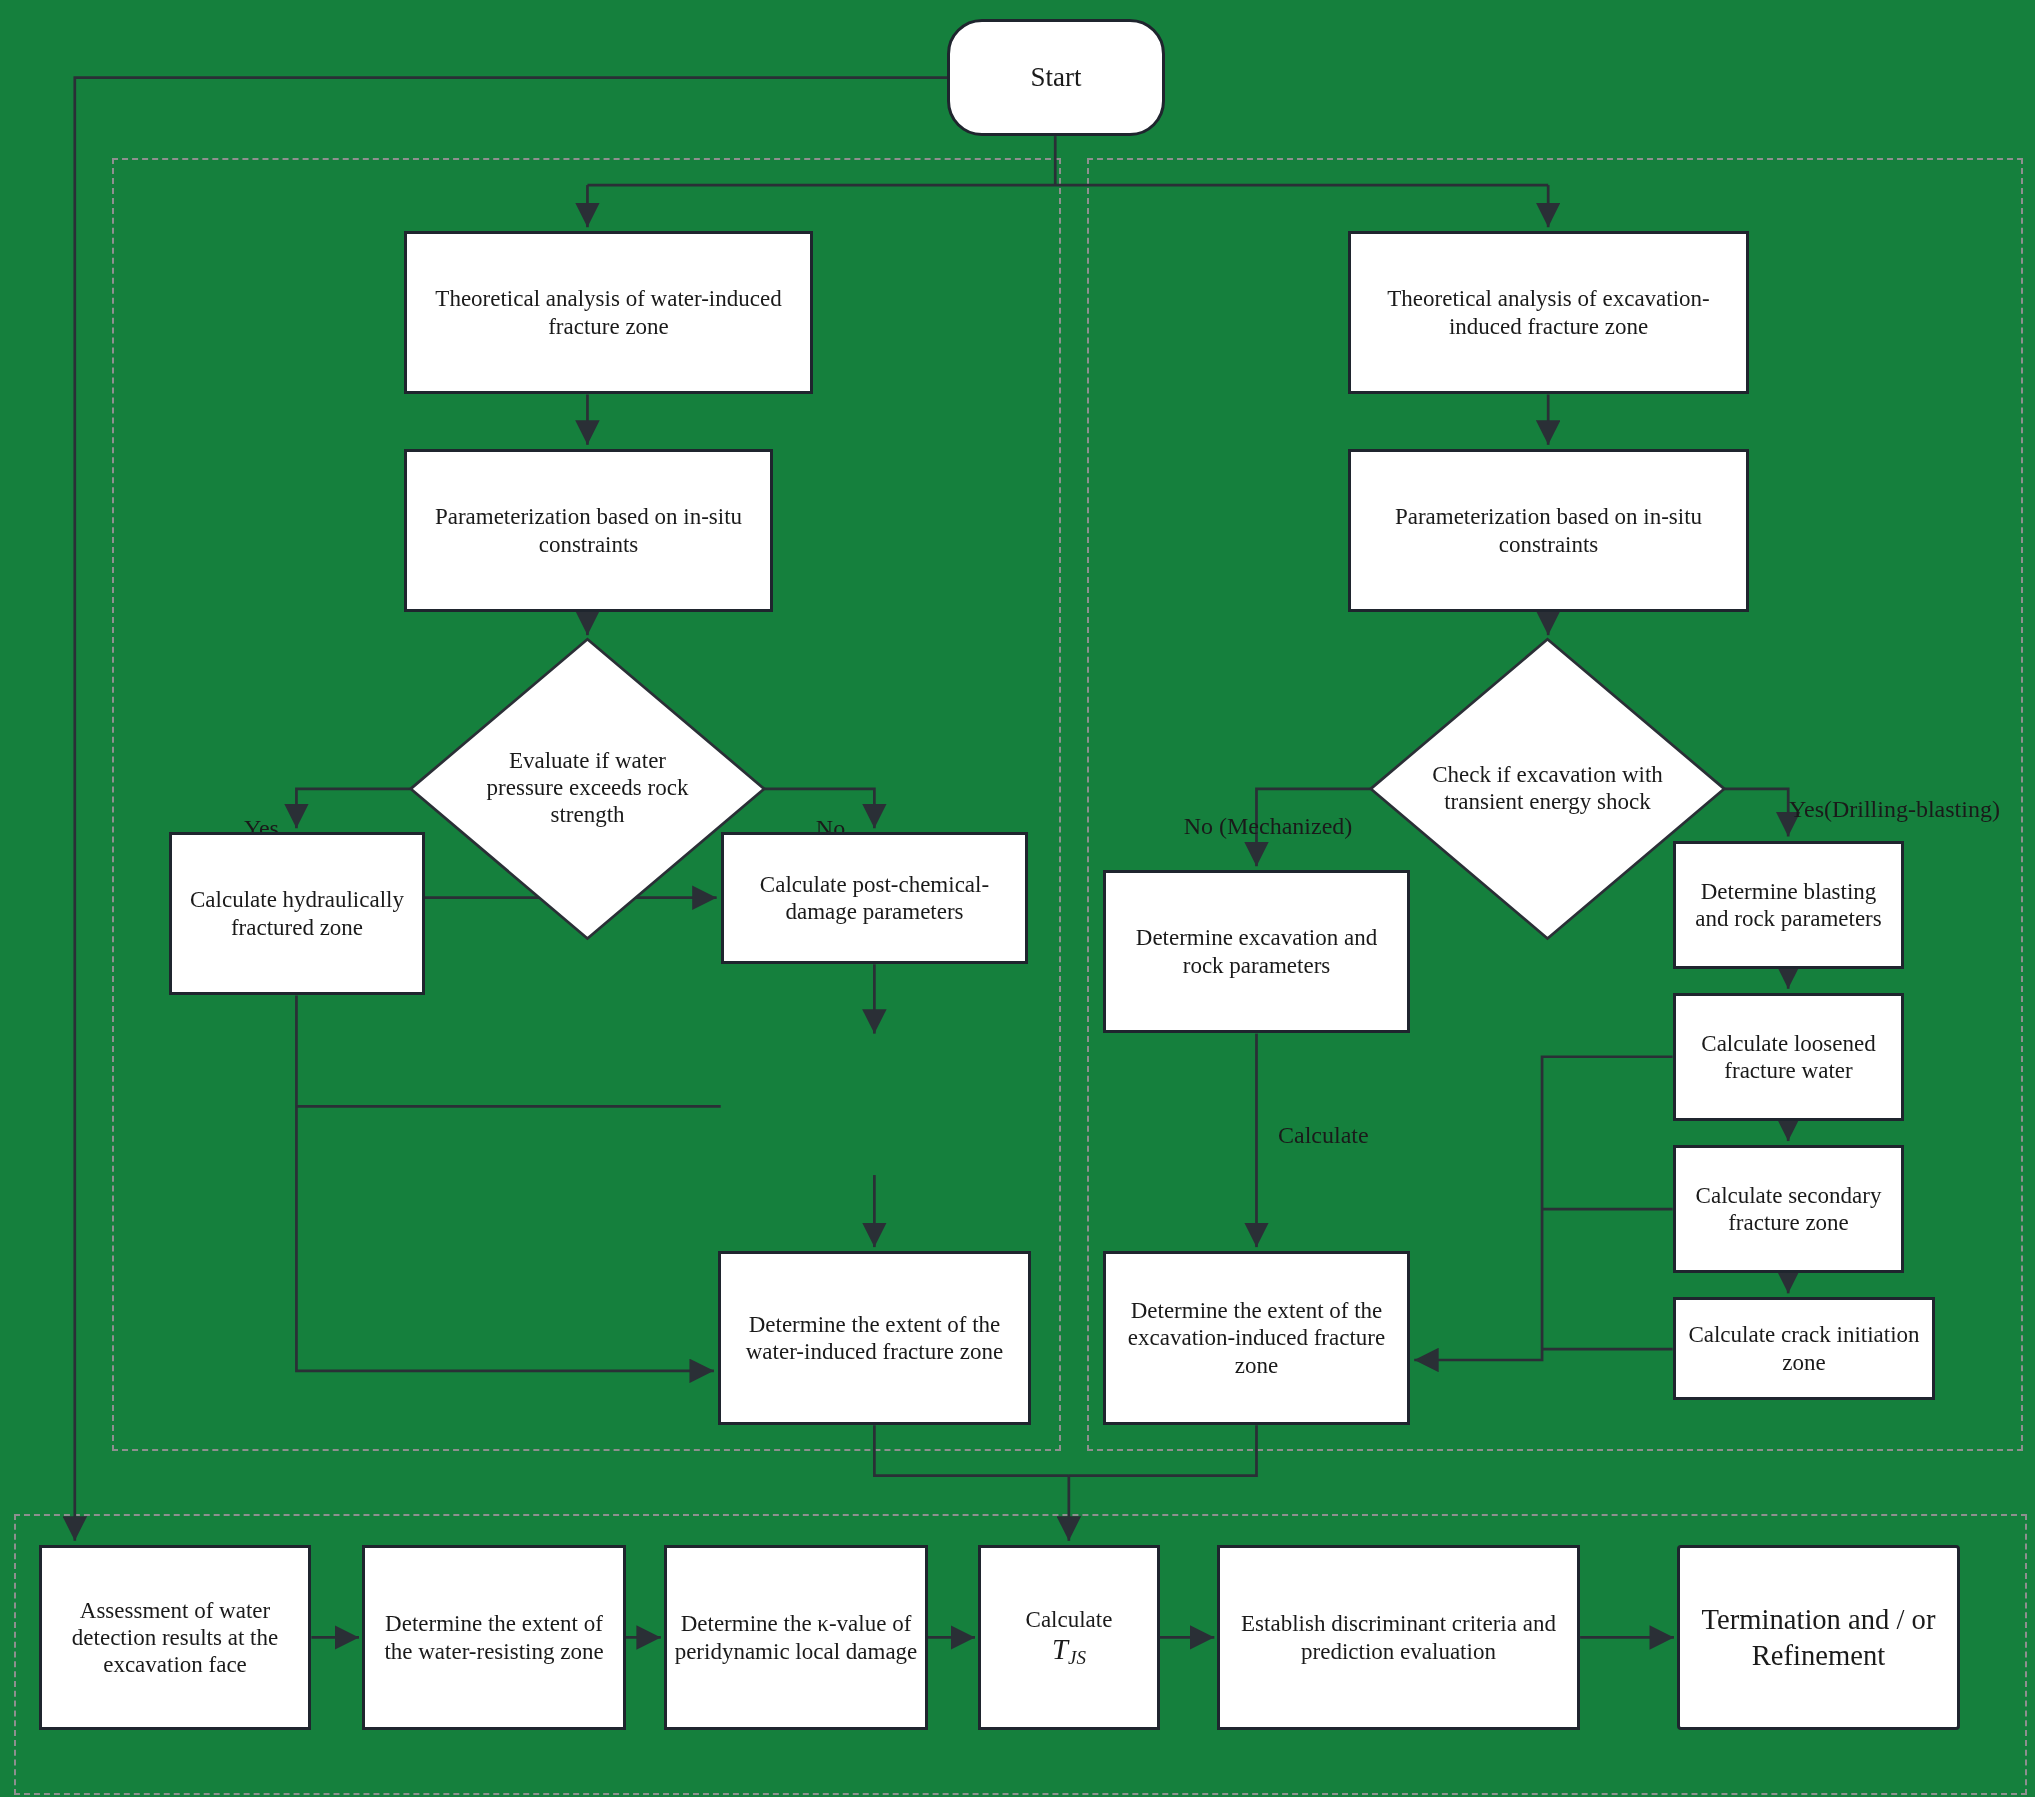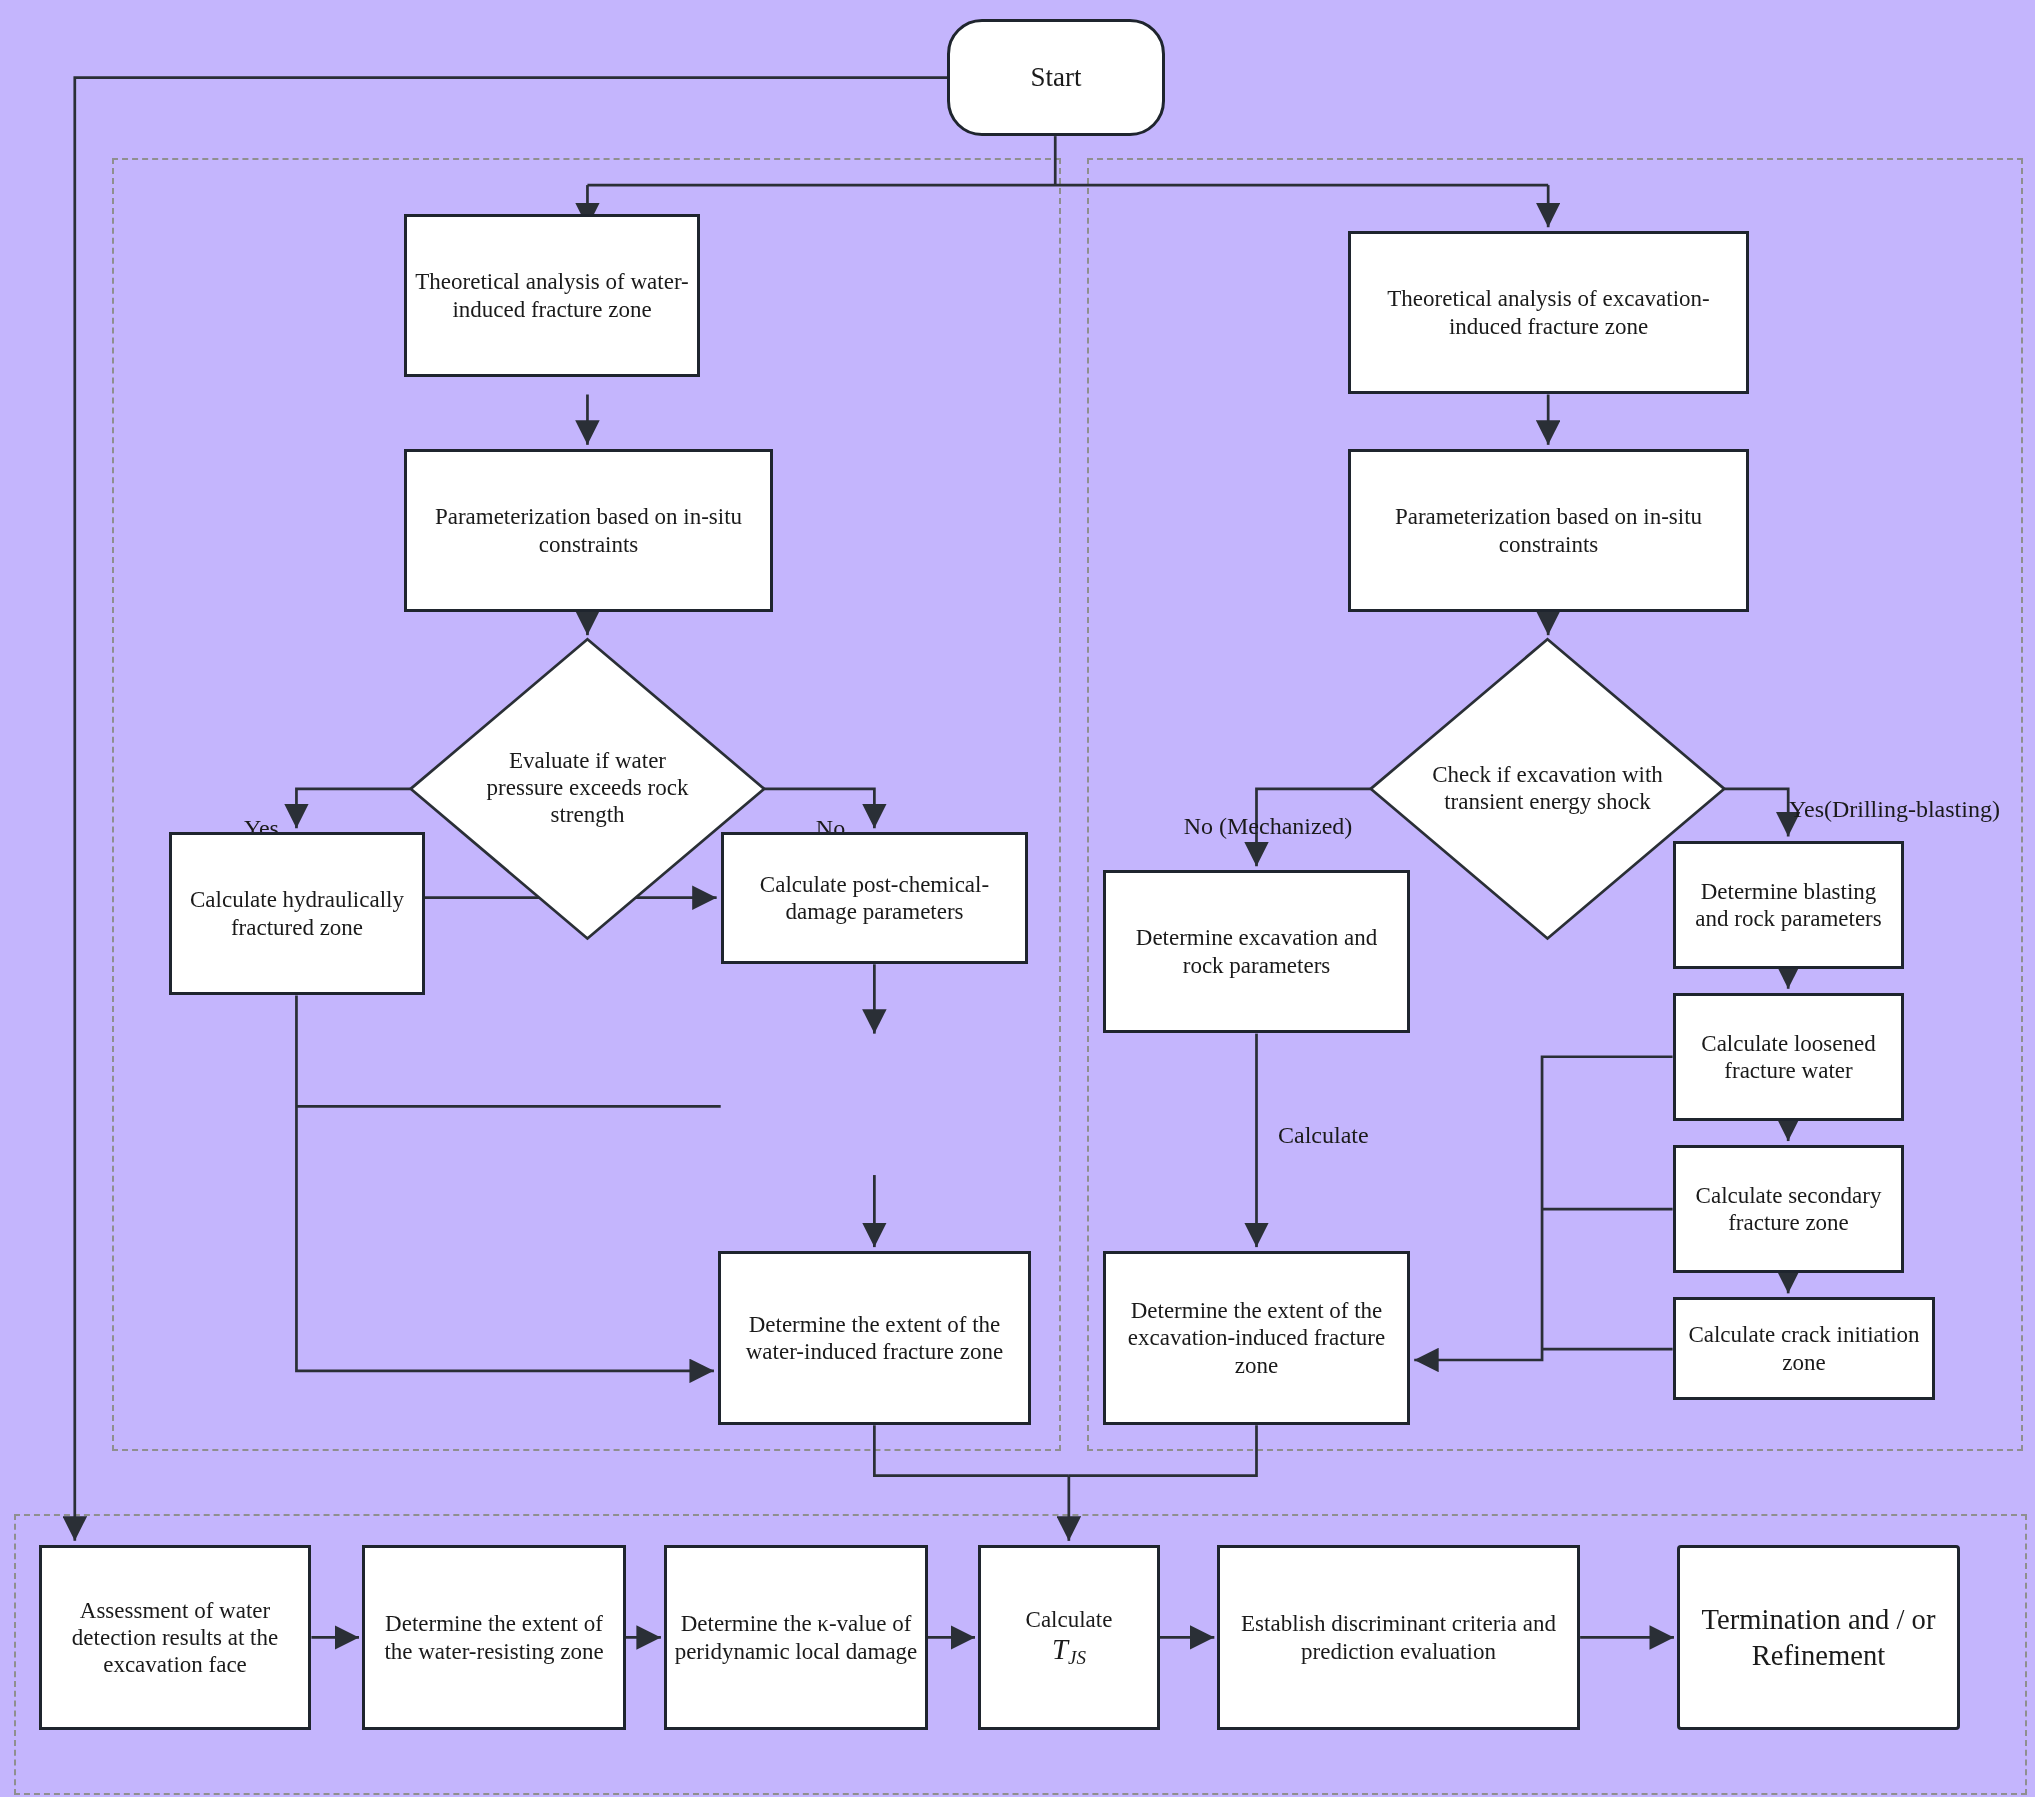--- a/index.html
+++ b/index.html
@@ -1,17 +1,17 @@
 <!DOCTYPE html>
 <html style="font-size:11px"><head>
 <meta charset="utf-8">
 <style>
   html,body{margin:0;padding:0;background:#ffffff;}
   #canvas{
-    position:relative;width:2035px;height:1798px;background:#c4b5fd;
+    position:relative;width:2035px;height:1798px;background:#15803d;
     font-family:"Liberation Serif","DejaVu Serif",serif;color:#1a1a1a;
   }
   .dashedbox{position:absolute;border:2.7px dashed #8f8f8f;background:transparent;}
   .node{
     position:absolute;border:3.4px solid #1f252e;background:#ffffff;
     display:flex;align-items:center;justify-content:center;text-align:center;
     font-size:23px;line-height:1.18;padding:2.7px 6.8px;box-sizing:border-box;
   }
   .startnode{border-radius:35px;font-size:27px;}
   .termnode{border-radius:4px;font-size:28.6px;line-height:1.25;}
@@ -86,21 +86,21 @@
 
       <polygon fill="#ffffff" points="864,940 1124,1160 864,1380 604,1160"></polygon>
       <polygon fill="#ffffff" points="2276,940 2536,1160 2276,1380 2016,1160"></polygon>
     </g>
   </svg>
 
   <div class="node startnode" style="left:947px;top:19px;width:218px;height:117px;">
     <span>Start</span>
   </div>
 
-  <div class="node" style="left:404px;top:214px;width:296px;height:163px;">
+  <div class="node" style="left:404px;top:231px;width:409px;height:163px;">
     <span>Theoretical analysis of water-induced fracture zone</span>
   </div>
   <div class="node" style="left:404px;top:449px;width:369px;height:163px;">
     <span>Parameterization based on in-situ constraints</span>
   </div>
   <div class="dtext" style="left:472px;top:718px;width:231px;height:141px;">
     <span>Evaluate if water pressure exceeds rock strength</span>
   </div>
   <div class="elabel" style="left:224px;top:815px;width:75px;">
     <span>Yes</span>

